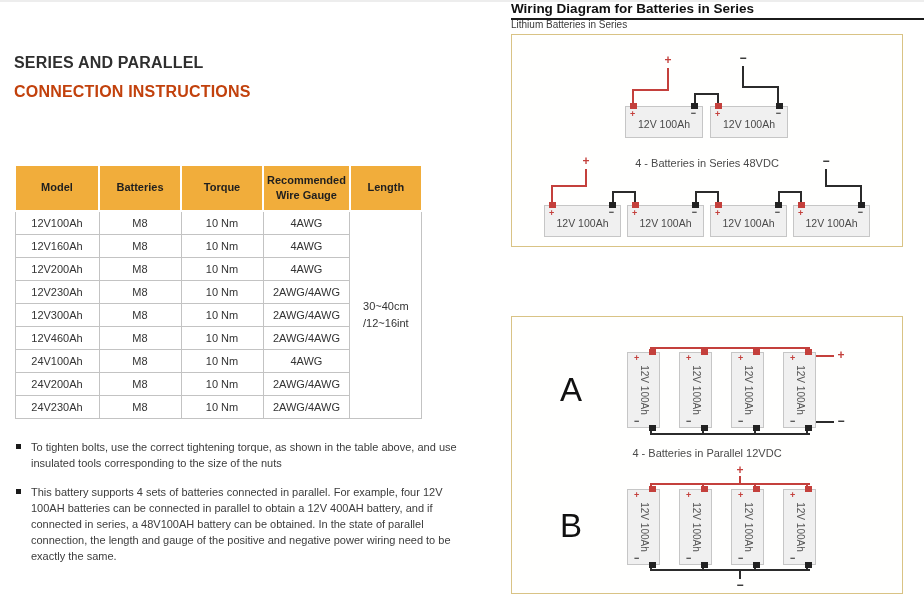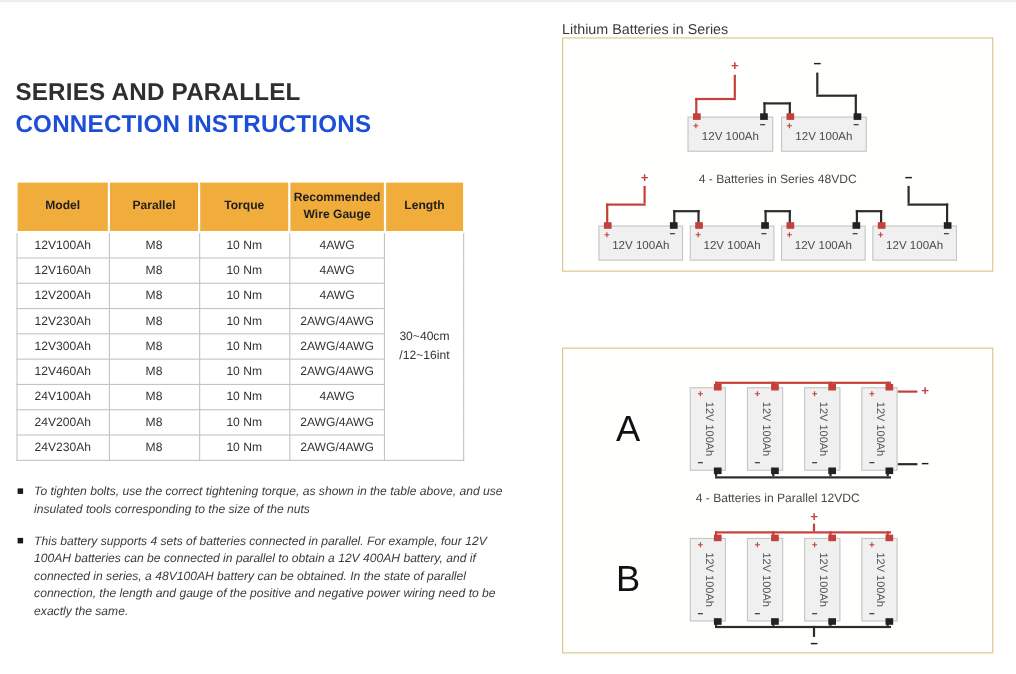--- a/index.html
+++ b/index.html
@@ -1,35 +1,35 @@
 <!DOCTYPE html>
 <html><head>
 <meta charset="utf-8">
 <style>
   html,body{margin:0;padding:0;}
   body{width:924px;height:613px;background:#fff;font-family:"Liberation Sans",sans-serif;overflow:hidden;}
   .page{position:relative;width:924px;height:613px;background:#fff;border-top:2px solid #ededed;box-sizing:border-box;}
 
   
-  .title{position:absolute;left:14px;top:67px;font-size:22px;font-weight:700;line-height:29px;letter-spacing:.2px;}
+  .title{position:absolute;left:14px;top:46px;font-size:16px;font-weight:700;line-height:29px;letter-spacing:.2px;}
   .title .t1{color:#2f2f2f;}
-  .title .t2{color:#1d4ed8;text-align:center;}
+  .title .t2{color:#c2410c;text-align:center;}
 
   table.spec{position:absolute;left:14px;top:162px;border-collapse:collapse;font-size:11px;color:#333;table-layout:fixed;}
   table.spec th{background:#F1AD3B;border:2px solid #fff;font-weight:700;color:#1f1f1f;padding:7px 3px;line-height:1.35;text-align:center;}
   table.spec td{border:1px solid #c3c3c3;text-align:center;height:22px;padding:0 1px;}
   td.len-cell{line-height:1.5;}
 
-  .notes{position:absolute;left:14px;top:438px;width:444px;font-size:11px;line-height:1.45;color:#3c3c3c;font-style:italic;}
+  .notes{position:absolute;left:14px;top:438px;width:444px;font-size:11px;line-height:1.45;color:#3c3c3c;}
   .note-item{position:relative;padding-left:17px;margin-bottom:13px;}
   .note-item .sq{position:absolute;left:2px;top:4px;width:5px;height:5px;background:#1a1a1a;}
 
   
   .rhead{position:absolute;left:511px;width:413px;font-size:13.5px;font-weight:700;color:#111;line-height:13px;padding-bottom:3px;border-bottom:2px solid #1b1b1b;}
-  .rsub{position:absolute;left:511px;font-size:13px;color:#3a3a3a;}
+  .rsub{position:absolute;left:511px;font-size:10px;color:#3a3a3a;}
   .dbox{position:absolute;left:511px;width:392px;border:1px solid #D9C385;background:#fffffe;box-sizing:border-box;}
   #box-series{top:32px;height:213px;}
   #box-parallel{top:314px;height:278px;}
   .cap{position:absolute;left:0;width:100%;text-align:center;font-size:11px;color:#4a4a4a;}
   .rnote{position:absolute;left:511px;top:595px;width:413px;font-size:10.5px;color:#444;}
 
   
   .batt{position:absolute;background:#f0f0f0;border:1px solid #c6c6c6;box-sizing:border-box;}
   .batt.h{width:78px;height:32px;display:flex;align-items:center;justify-content:center;}
   .batt.h .batt-label{font-size:10.5px;color:#4a4a4a;margin-top:4px;}
@@ -70,21 +70,21 @@
     <colgroup>
         <col style="width:84px">
         <col style="width:82px">
         <col style="width:82px">
         <col style="width:83px">
         <col style="width:72px">
       </colgroup>
     <thead>
         <tr>
           <th>Model</th>
-          <th>Parallel</th>
+          <th>Batteries</th>
           <th>Torque</th>
           <th>Recommended Wire Gauge</th>
           <th>Length</th>
         </tr>
       </thead>
     <tbody>
         <tr>
           <td>12V100Ah</td>
           <td>M8</td>
           <td>10 Nm</td>
@@ -143,20 +143,21 @@
           <td>2AWG/4AWG</td>
         </tr>
       </tbody>
   </table>
 
   <div class="notes">
       <div class="note-item"><span class="sq"></span><span>To tighten bolts, use the correct tightening torque, as shown in the table above, and use insulated tools corresponding to the size of the nuts</span></div>
       <div class="note-item"><span class="sq"></span><span>This battery supports 4 sets of batteries connected in parallel. For example, four 12V 100AH batteries can be connected in parallel to obtain a 12V 400AH battery, and if connected in series, a 48V100AH battery can be obtained. In the state of parallel connection, the length and gauge of the positive and negative power wiring need to be exactly the same.</span></div>
     </div>
 
+  <div class="rhead" style="top:0">Wiring Diagram for Batteries in Series</div>
   <div class="rsub" style="top:17px">Lithium Batteries in Series</div>
 
   <div class="dbox" id="box-series">
 
     <span class="pm p" style="left:148px;top:19px;width:16px">+</span>
     <i class="w r v" style="left:155px;top:33px;height:21px"></i>
     <i class="w r h" style="left:120px;top:54px;width:37px"></i>
     <i class="w r v" style="left:120px;top:54px;height:17px"></i>
     <span class="pm n" style="left:223px;top:17px;width:16px">−</span>
     <i class="w v" style="left:230px;top:31px;height:20px"></i>

